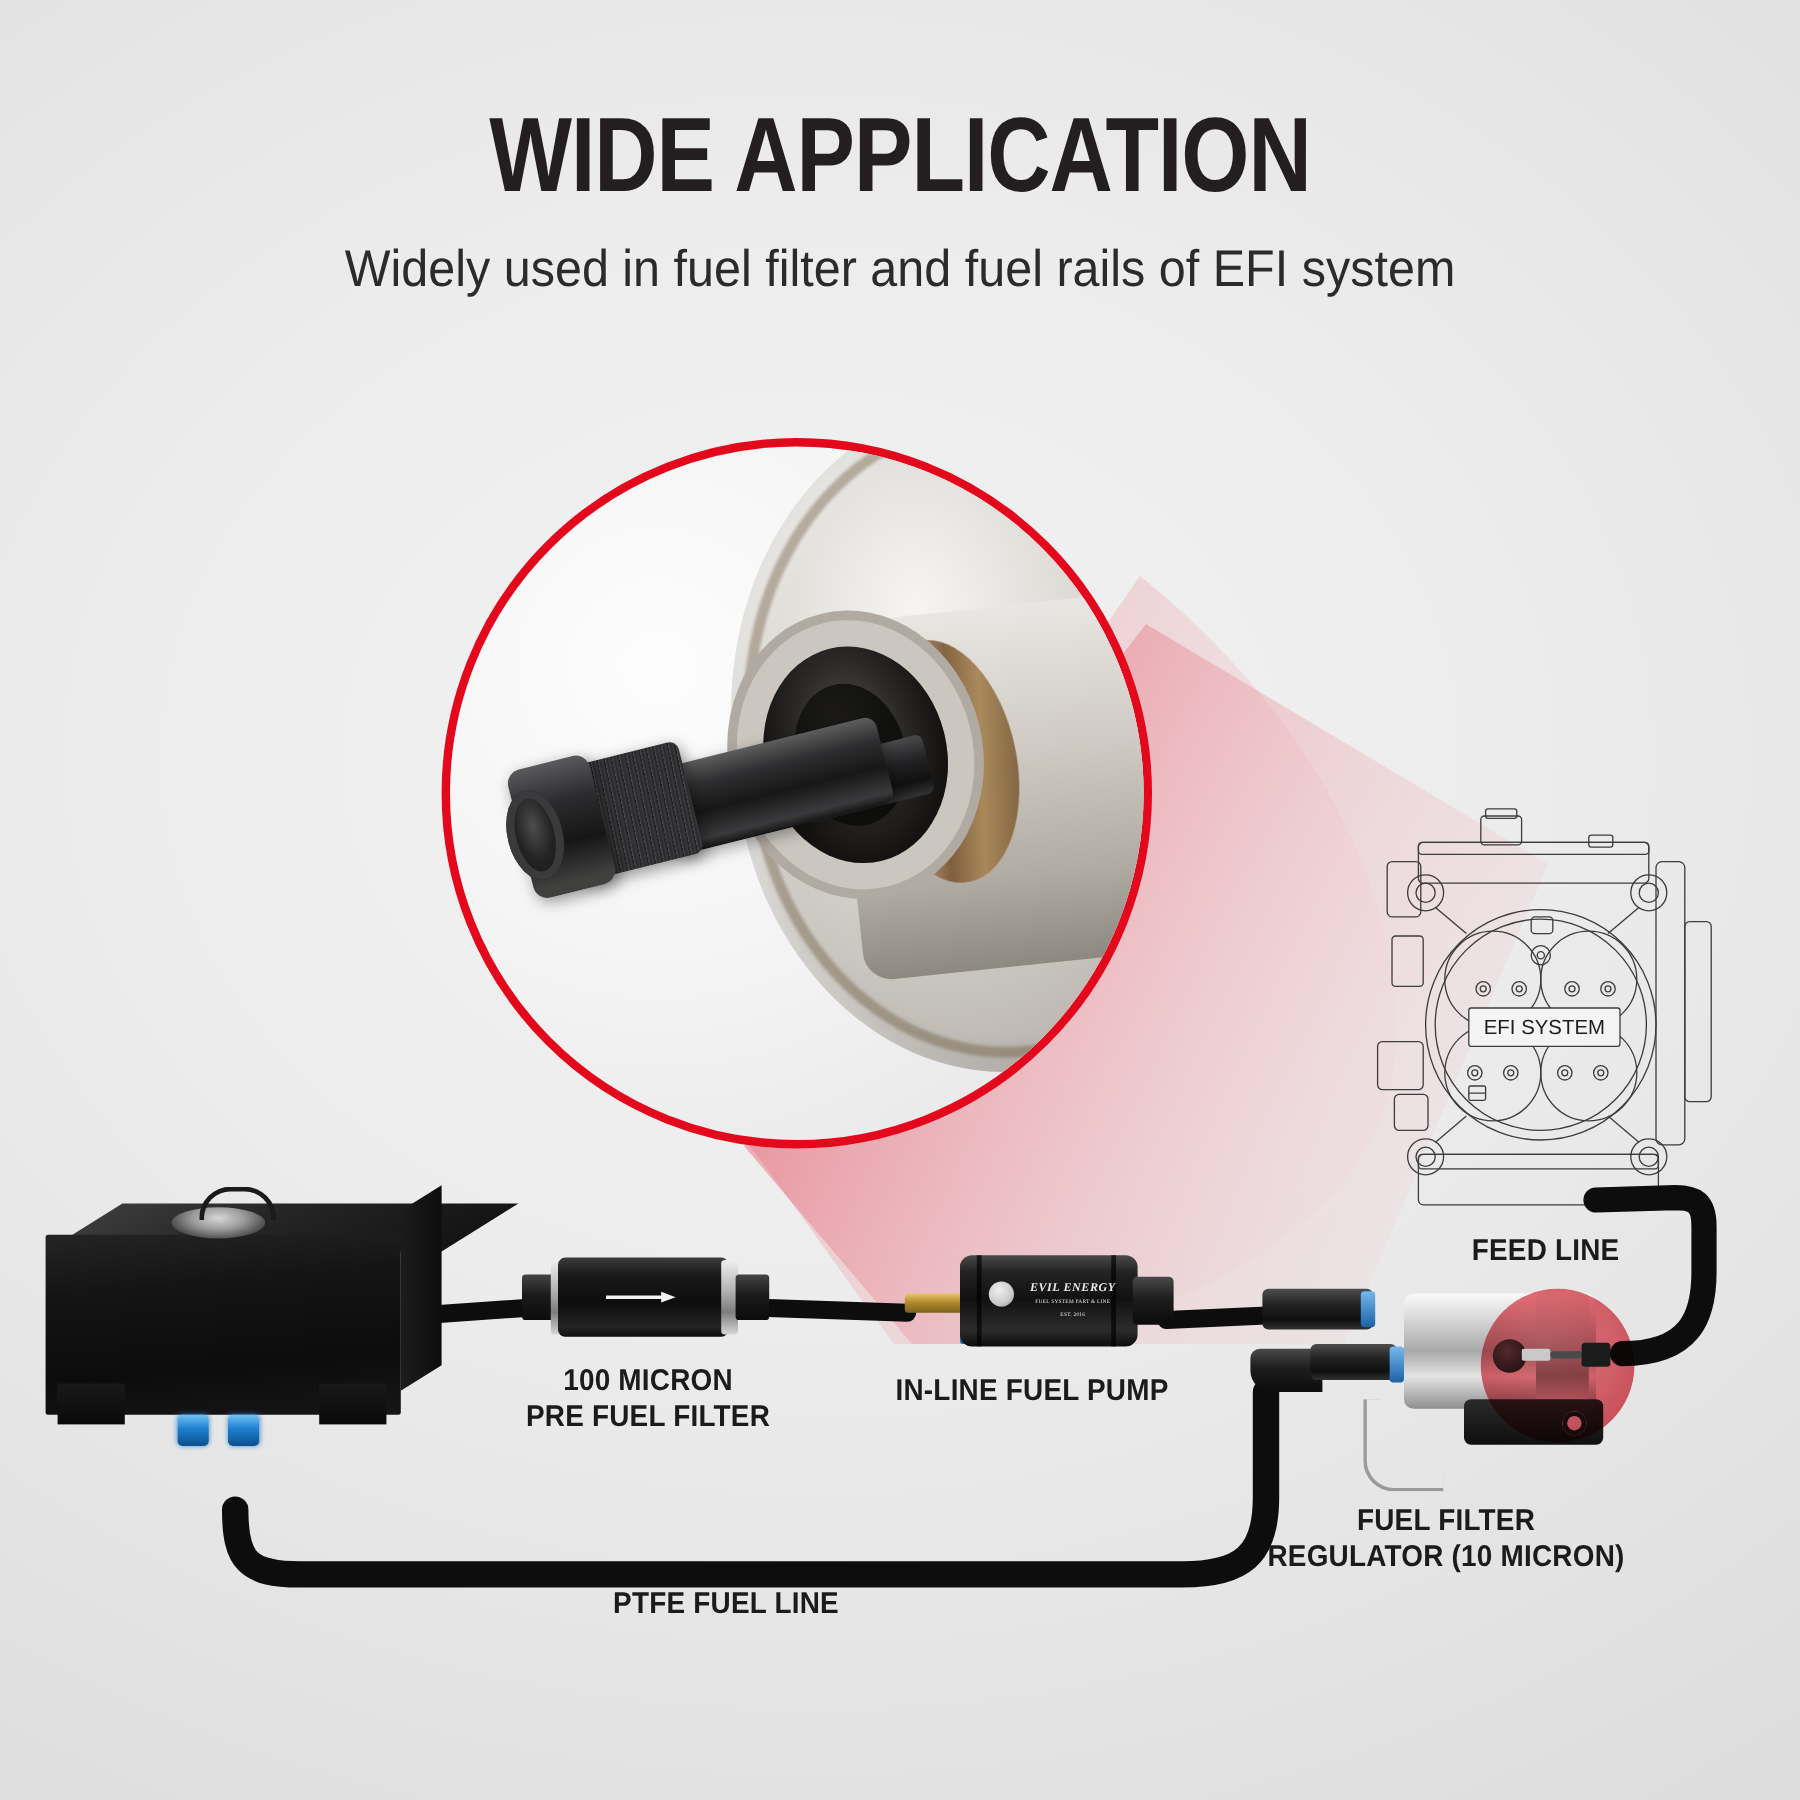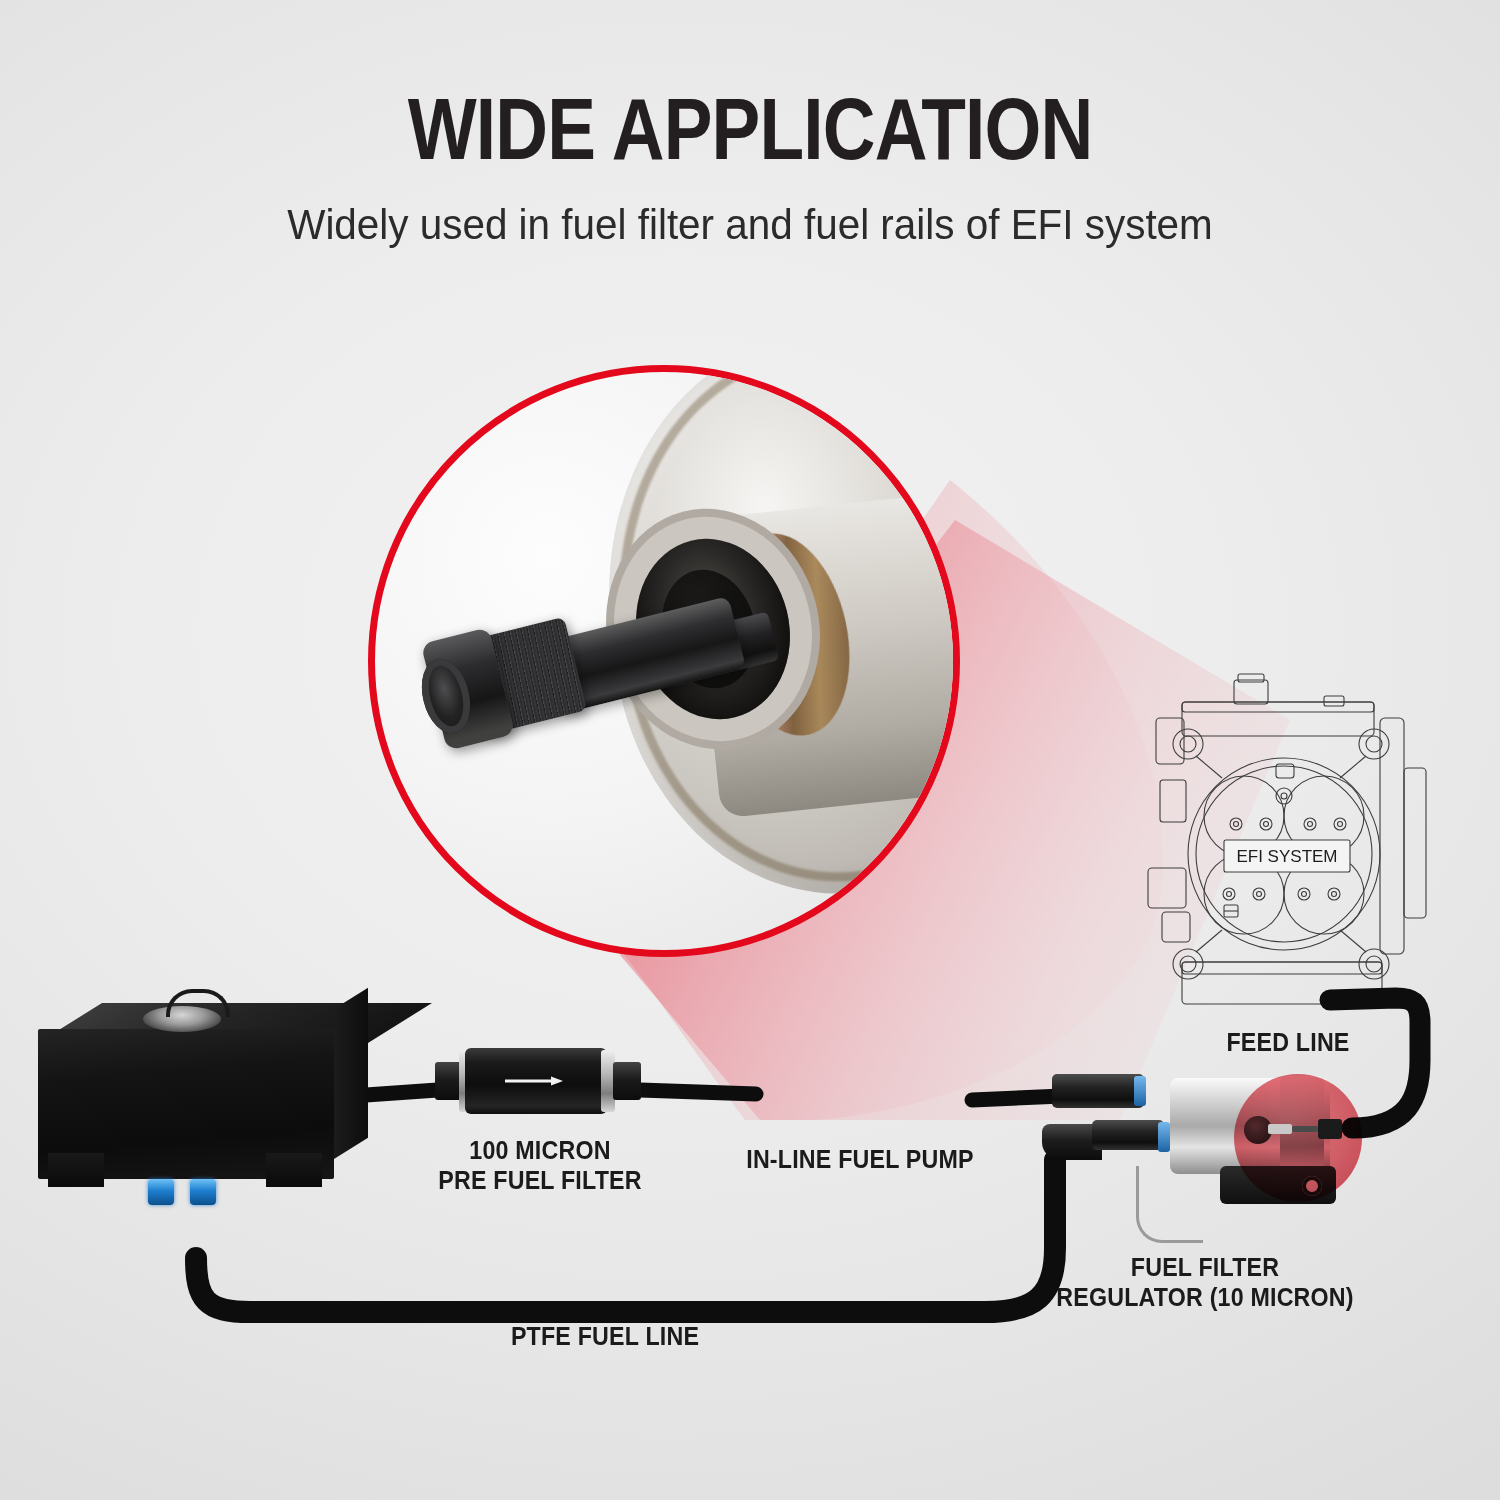--- a/index.html
+++ b/index.html
@@ -403,20 +403,36 @@
     <svg class="pf-arrow" viewBox="0 0 62 10">
       <path d="M0 5 H52" stroke="#f2f2f2" stroke-width="3"></path>
       <path d="M46 0.5 L58 5 L46 9.5 Z" fill="#f2f2f2"></path>
     </svg>
   </div>
   <div class="label" style="left:345px;top:1136px;width:390px;">
     <div>100 MICRON</div>
     <div>PRE FUEL FILTER</div>
   </div>
 
+  <div class="pump">
+    <div class="pump-brass"></div>
+    <div class="pump-red"></div>
+    <div class="pump-blue"></div>
+    <div class="pump-body">
+      <div class="pump-band" style="left:14px"></div>
+      <div class="pump-band" style="left:126px"></div>
+    </div>
+    <div class="pump-emblem"></div>
+    <div class="pump-logo">
+      <span>EVIL ENERGY</span>
+      <small>FUEL SYSTEM PART &amp; LINE</small>
+      <small>EST. 2016</small>
+    </div>
+    <div class="pump-outlet"></div>
+  </div>
   <div class="label" style="left:700px;top:1145px;width:320px;">
     <div>IN-LINE FUEL PUMP</div>
   </div>
 
   <div class="reg">
     <div class="reg-fitting" style="left:12px"></div>
     <div class="reg-blue" style="left:94px;top:14px"></div>
     <div class="reg-elbow"></div>
     <div class="reg-fitting" style="left:52px;top:58px;width:72px;height:30px"></div>
     <div class="reg-blue" style="left:118px;top:60px"></div>

